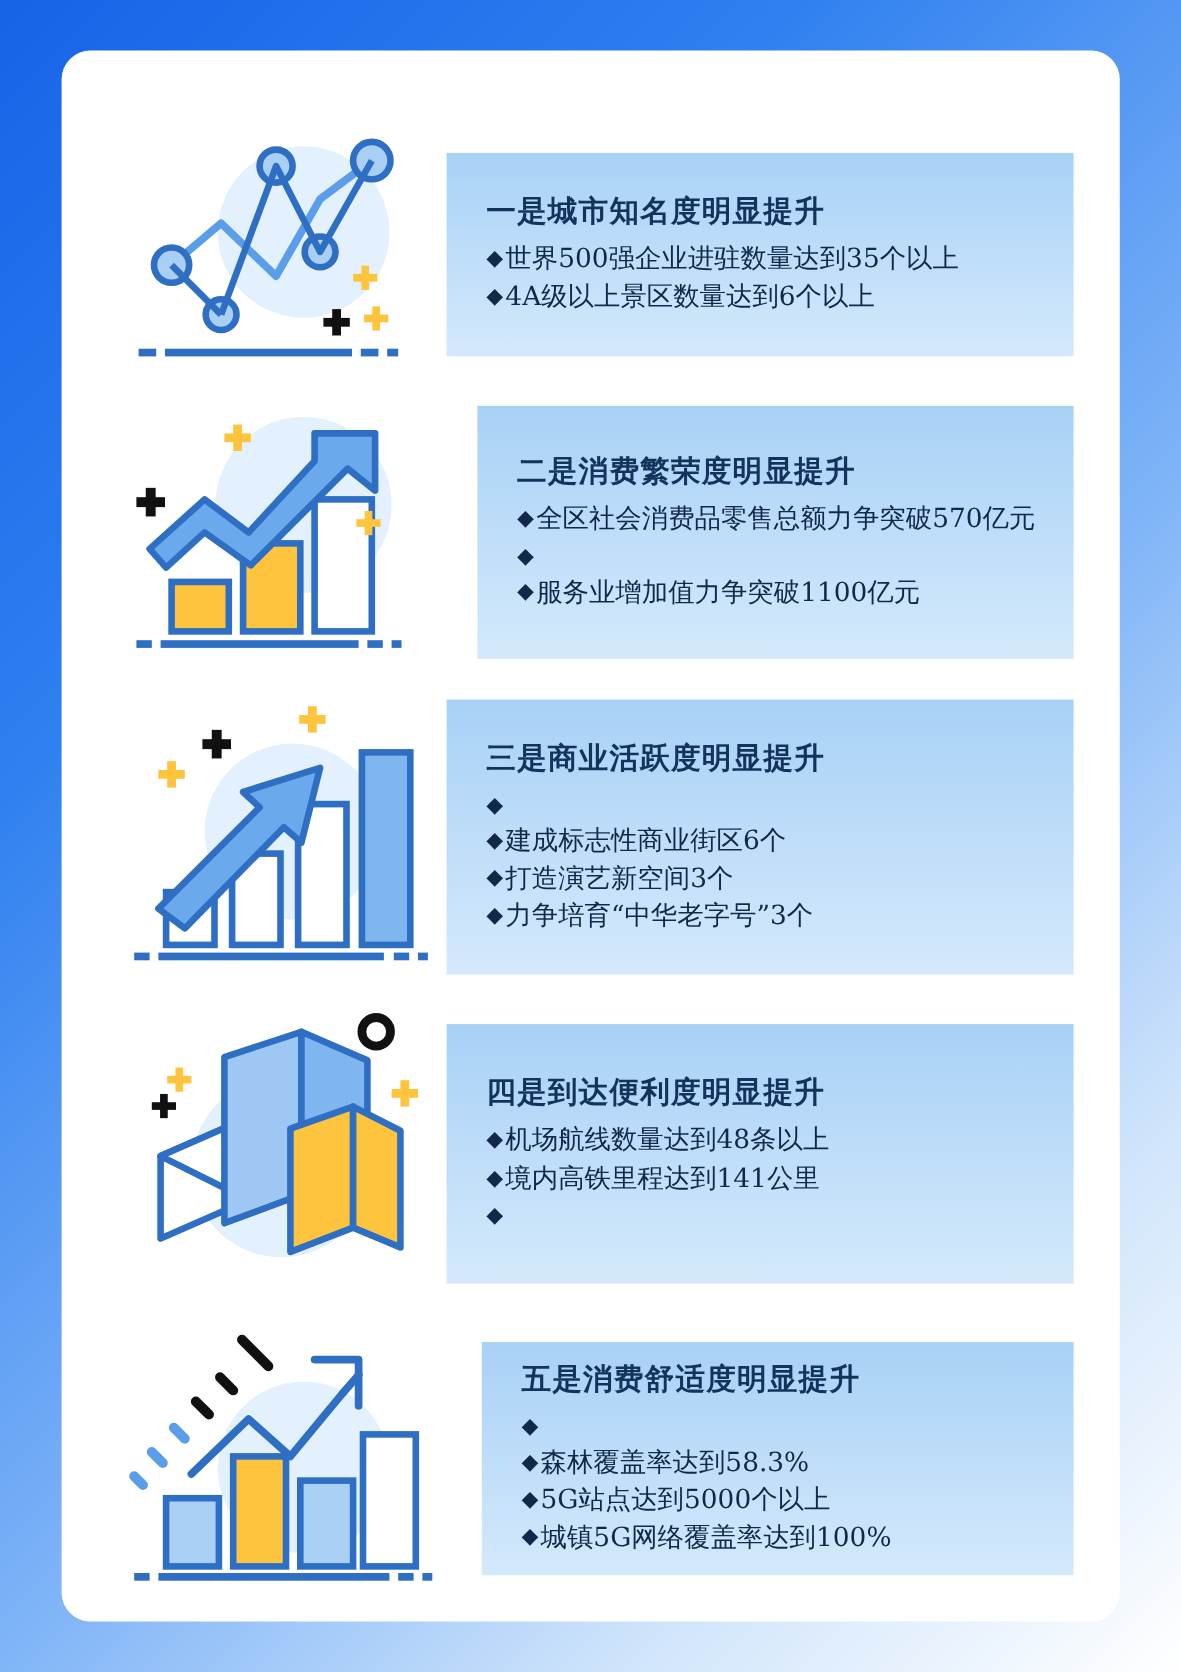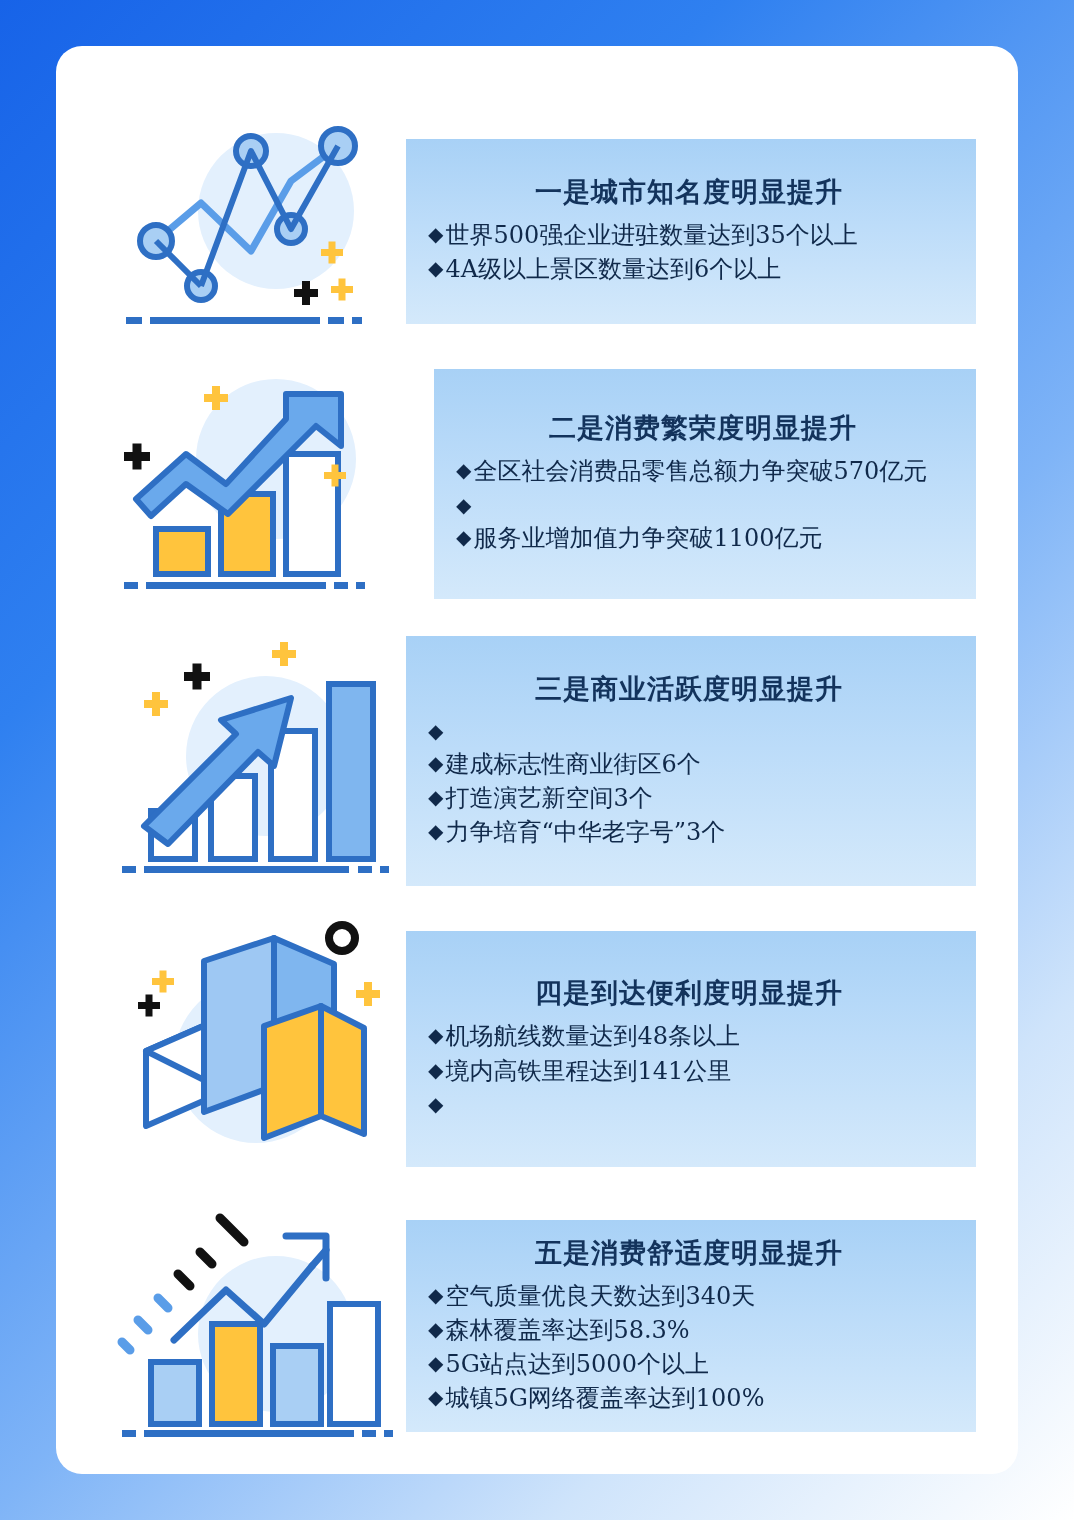--- a/index.html
+++ b/index.html
@@ -39,23 +39,22 @@
   .art {
     width: 300px;
     flex: 0 0 300px;
     display: flex;
     align-items: center;
     justify-content: center;
   }
   .card {
     flex: 1 1 auto;
     background: linear-gradient(180deg, #a8d1f6 0%, #bcdcf9 45%, #d4e9fb 100%);
-    padding: 18px 26px 20px 22px;
+    padding: 18px 26px 20px 36px;
     box-sizing: border-box;
-    text-align: center;
   }
   .card-title {
     font-size: 27px;
     font-weight: bold;
     color: #13335c;
     letter-spacing: 1px;
     margin-bottom: 8px;
     font-family: "DejaVu Sans", "Liberation Sans", sans-serif;
   }
   .bullet-line {
@@ -77,21 +76,21 @@
   #row-1 { top: 60px;  height: 250px; }
   #row-2 { top: 300px; height: 275px; gap: 28px; }
   #row-3 { top: 575px; height: 280px; }
   #row-4 { top: 855px; height: 295px; }
   #row-5 { top: 1145px; height: 270px; }
 
   #row-1 .card { height: 185px; }
   #row-2 .card { height: 230px; }
   #row-3 .card { height: 250px; }
   #row-4 .card { height: 236px; }
-  #row-5 .card { height: 212px; }
+  #row-5 .card { height: 212px; margin-left: 32px; }
   .card { display: flex; flex-direction: column; justify-content: center; }
 </style>
 </head>
 <body>
 
 <div class="page">
   <div class="rows">
 
     <div class="row" id="row-1">
       <div class="art">
@@ -290,21 +289,20 @@
             <rect x="28" y="226" width="210" height="7"></rect>
             <rect x="246" y="226" width="14" height="7"></rect>
             <rect x="268" y="226" width="9" height="7"></rect>
           </g>
         </svg>
       </div>
       <div class="card">
         <div class="card-title">五是消费舒适度明显提升</div>
         <div class="bullet-line">
           <span class="diamond">◆</span>
-          <span>空气质量优良天数达到340天</span>
         </div>
         <div class="bullet-line">
           <span class="diamond">◆</span>
           <span>森林覆盖率达到58.3%</span>
         </div>
         <div class="bullet-line">
           <span class="diamond">◆</span>
           <span>5G站点达到5000个以上</span>
         </div>
         <div class="bullet-line">

